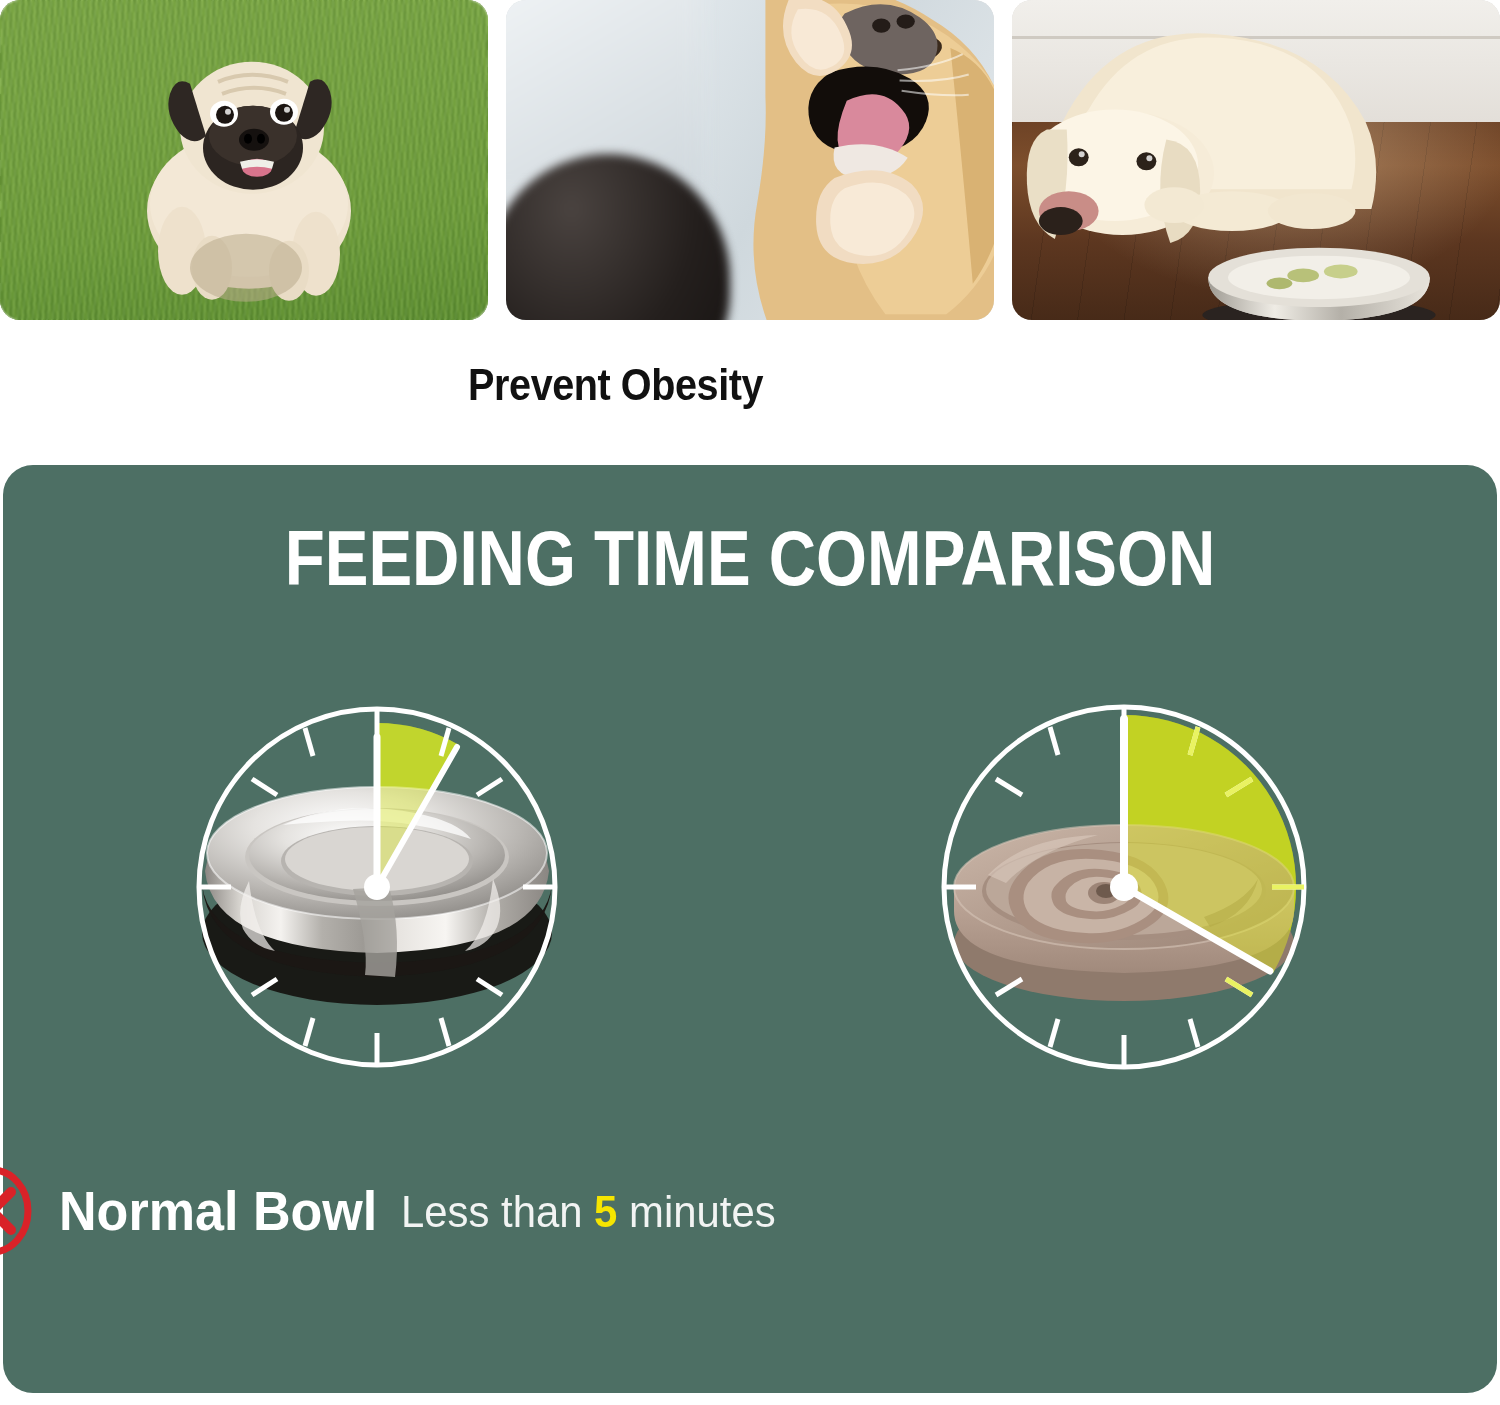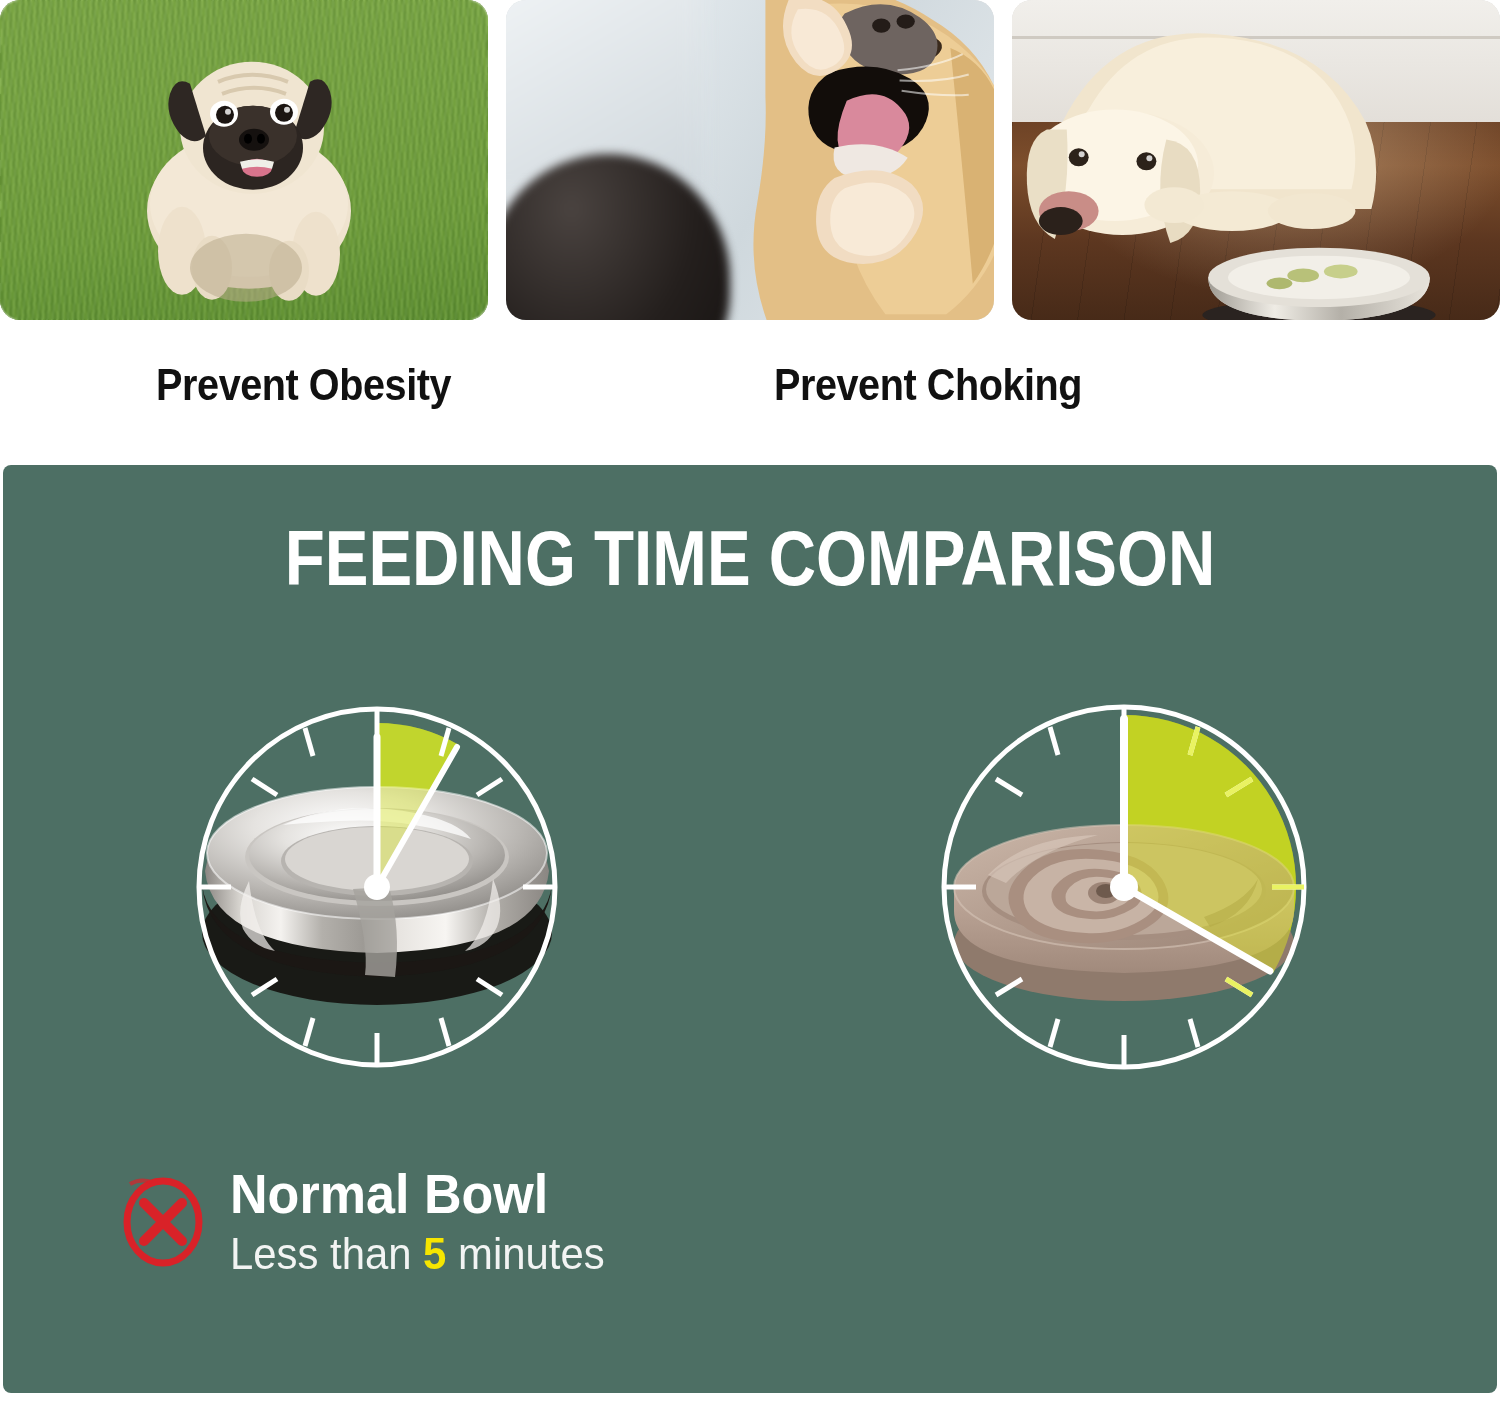--- a/index.html
+++ b/index.html
@@ -83,21 +83,21 @@
     font-family:"Liberation Sans", sans-serif;
     font-size:45px; font-weight:700; color:#111111;
     letter-spacing:-0.5px;
     transform:scaleX(.88); transform-origin:center;
     white-space:nowrap;
   }
 
   
   .panel {
     position:absolute; left:3px; top:465px; width:1494px; height:928px;
-    background:#4d6f64; border-radius:8px;
+    background:#4d6f64; border-radius:30px;
   }
   .panel-title {
     position:absolute; left:0; top:48px; width:100%;
     text-align:center;
     font-family:"Liberation Sans", sans-serif;
     font-size:78px; font-weight:700; color:#ffffff;
     letter-spacing:0px;
     transform:scaleX(.84); transform-origin:center top;
     white-space:nowrap;
   }
@@ -109,21 +109,21 @@
   .clock-wrap { position:absolute; left:50%; top:0; transform:translateX(-50%); width:440px; height:452px; }
   .clock-svg { position:absolute; left:0; top:0; width:440px; height:452px; }
 
   
   .footer { position:absolute; left:0; top:700px; width:100%; height:180px; }
   .foot-slot { position:absolute; top:0; width:50%; height:180px; display:flex; align-items:flex-start; justify-content:center; }
   .foot-slot.left  { left:0; }
   .foot-slot.right { left:50%; }
   .foot-inner { display:flex; align-items:center; gap:24px; }
   .mark-icon { width:86px; height:92px; flex:0 0 auto; }
-  .foot-texts { display:flex; flex-direction:column; }
+  .foot-texts { display:flex; flex-direction:row; }
   .foot-title {
     font-family:"Liberation Sans", sans-serif;
     font-size:56px; font-weight:700; color:#ffffff;
     line-height:1.05; white-space:nowrap;
     transform:scaleX(.93); transform-origin:left center;
   }
   .foot-sub {
     font-family:"Liberation Sans", sans-serif;
     font-size:45px; font-weight:400; color:#f2f4f3;
     line-height:1.15; white-space:nowrap; margin-top:4px;
@@ -248,23 +248,20 @@
           </defs>
         </svg>
       </div>
     </div>
   </div>
 
   <div class="caption-row">
     <div class="caption-cell">
       <div class="caption-text">Prevent Obesity</div>
     </div>
-    <div class="caption-cell">
-      <div class="caption-text">Prevent Choking</div>
-    </div>
   </div>
 
   <div class="panel">
 
     <div class="panel-title">FEEDING TIME COMPARISON</div>
 
     <div class="clocks">
 
       <div class="clock-slot left">
         <div class="clock-wrap">

